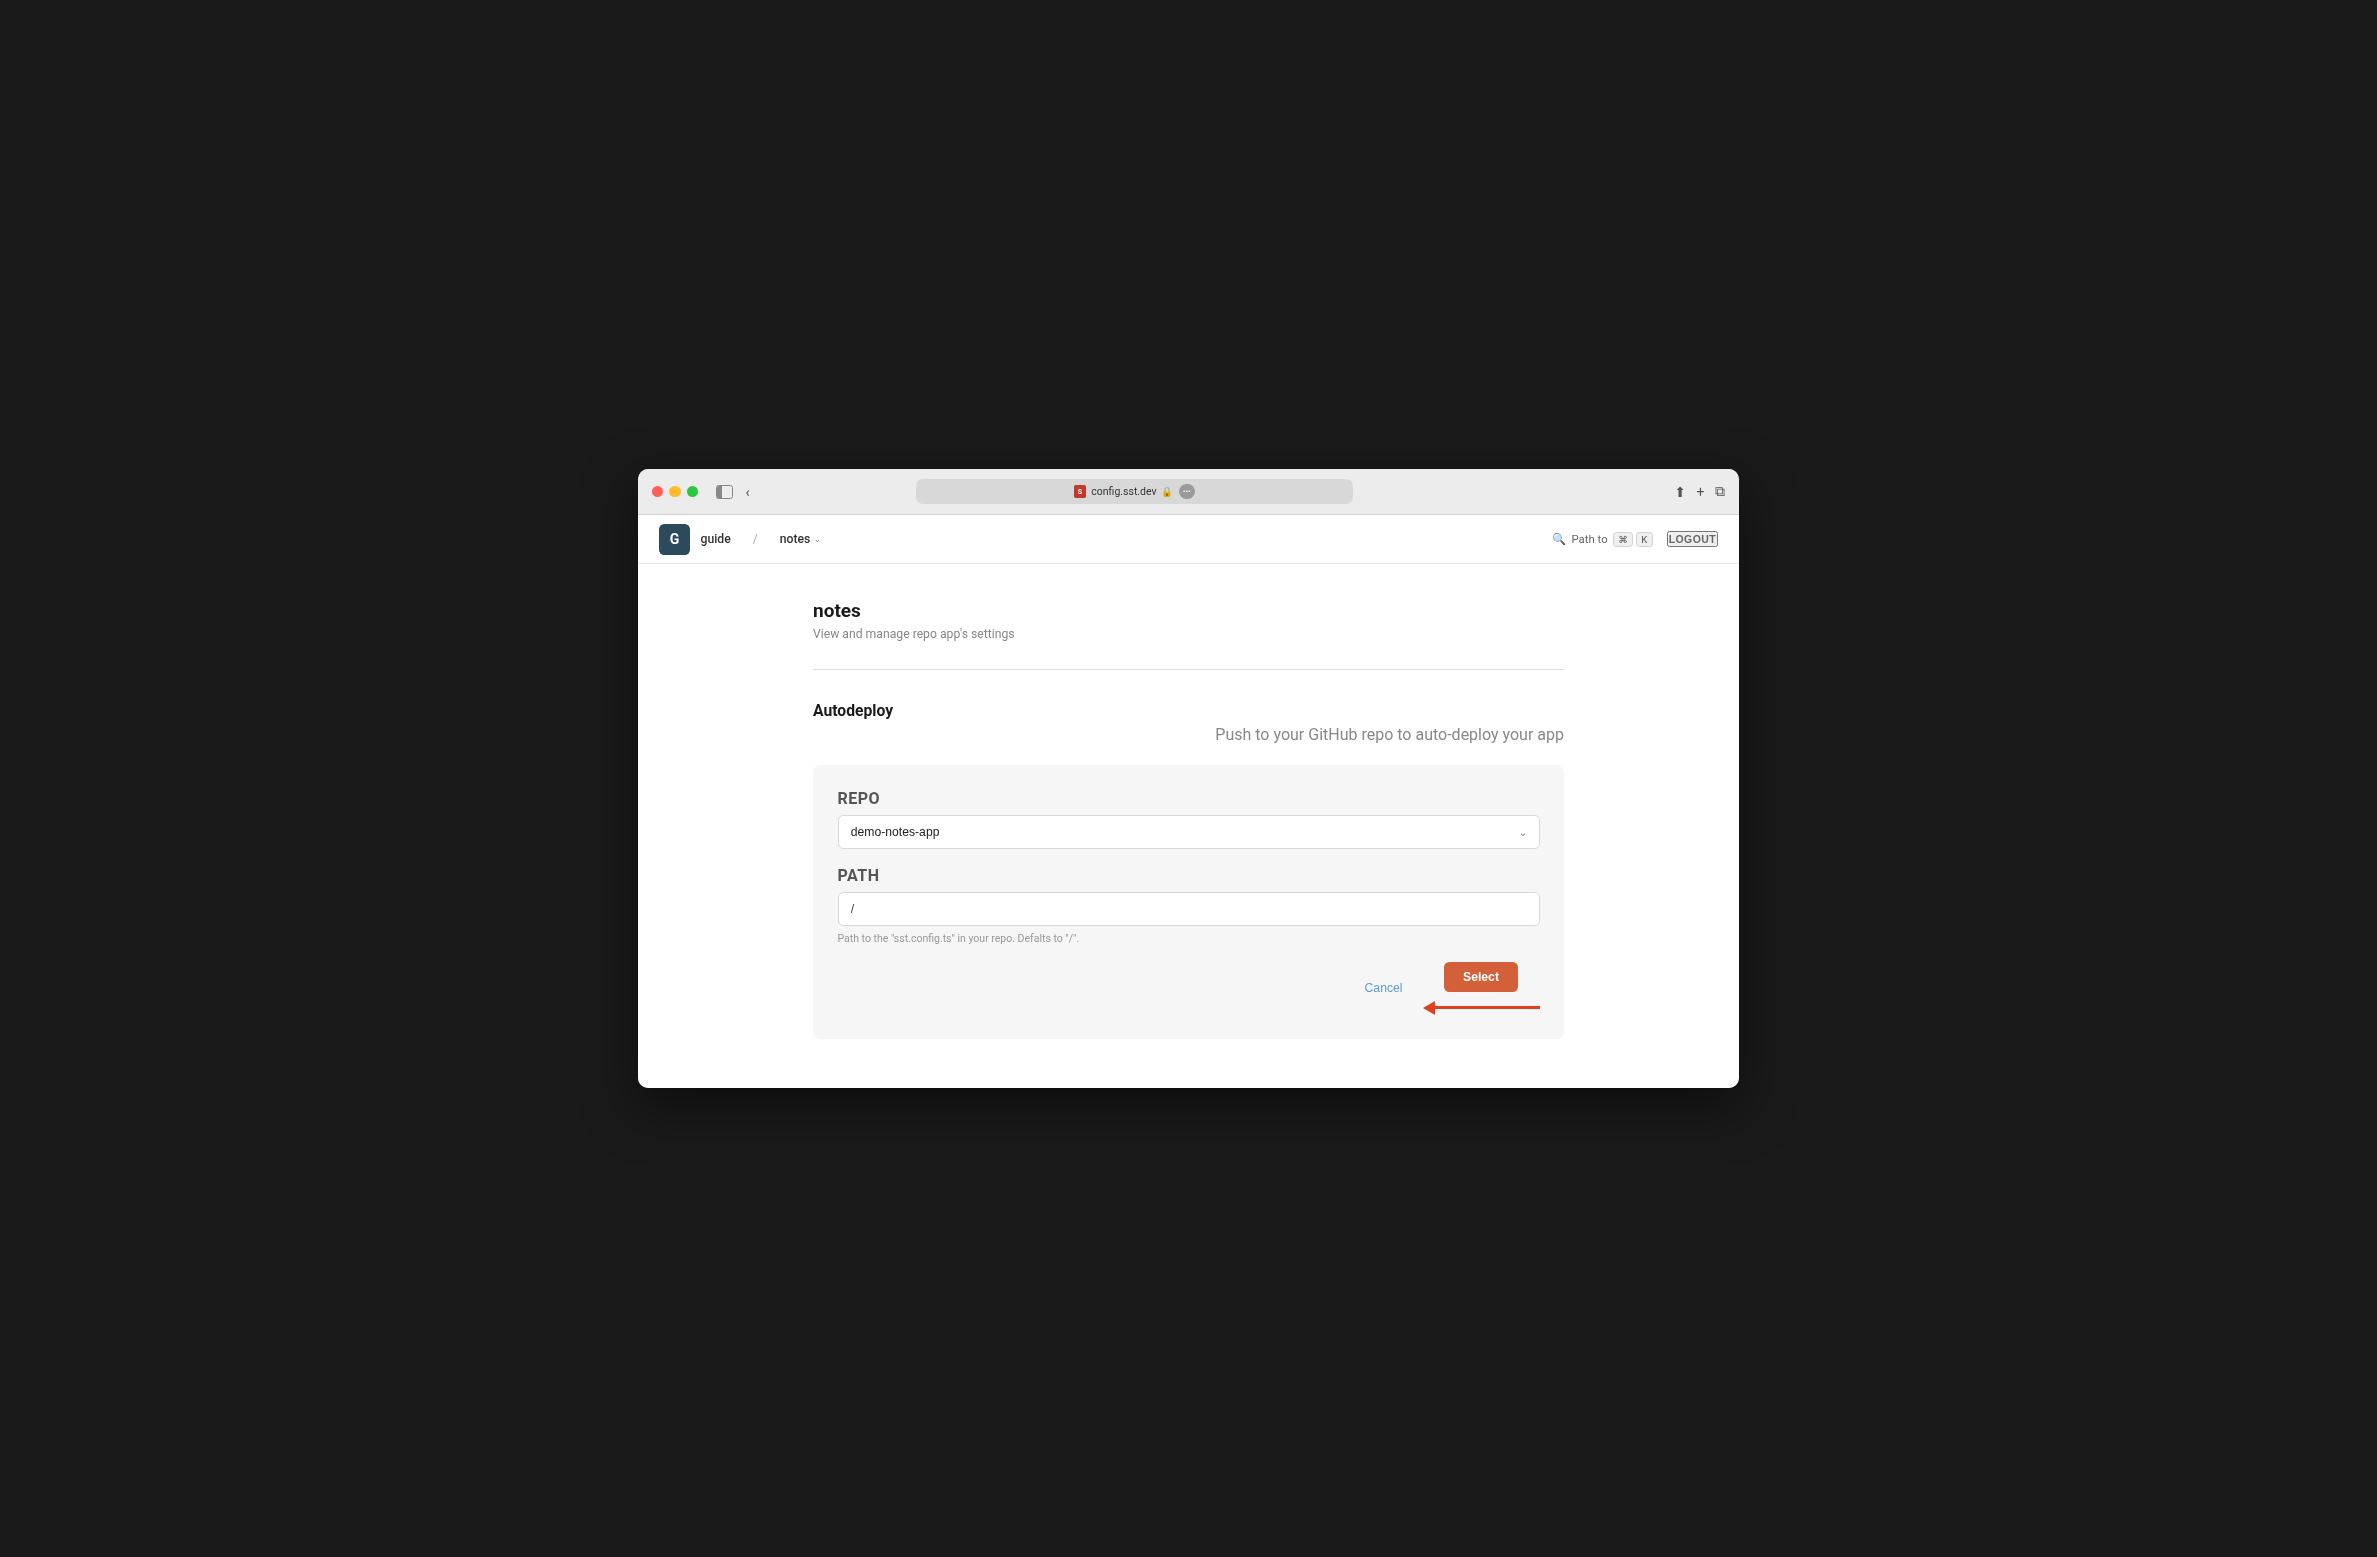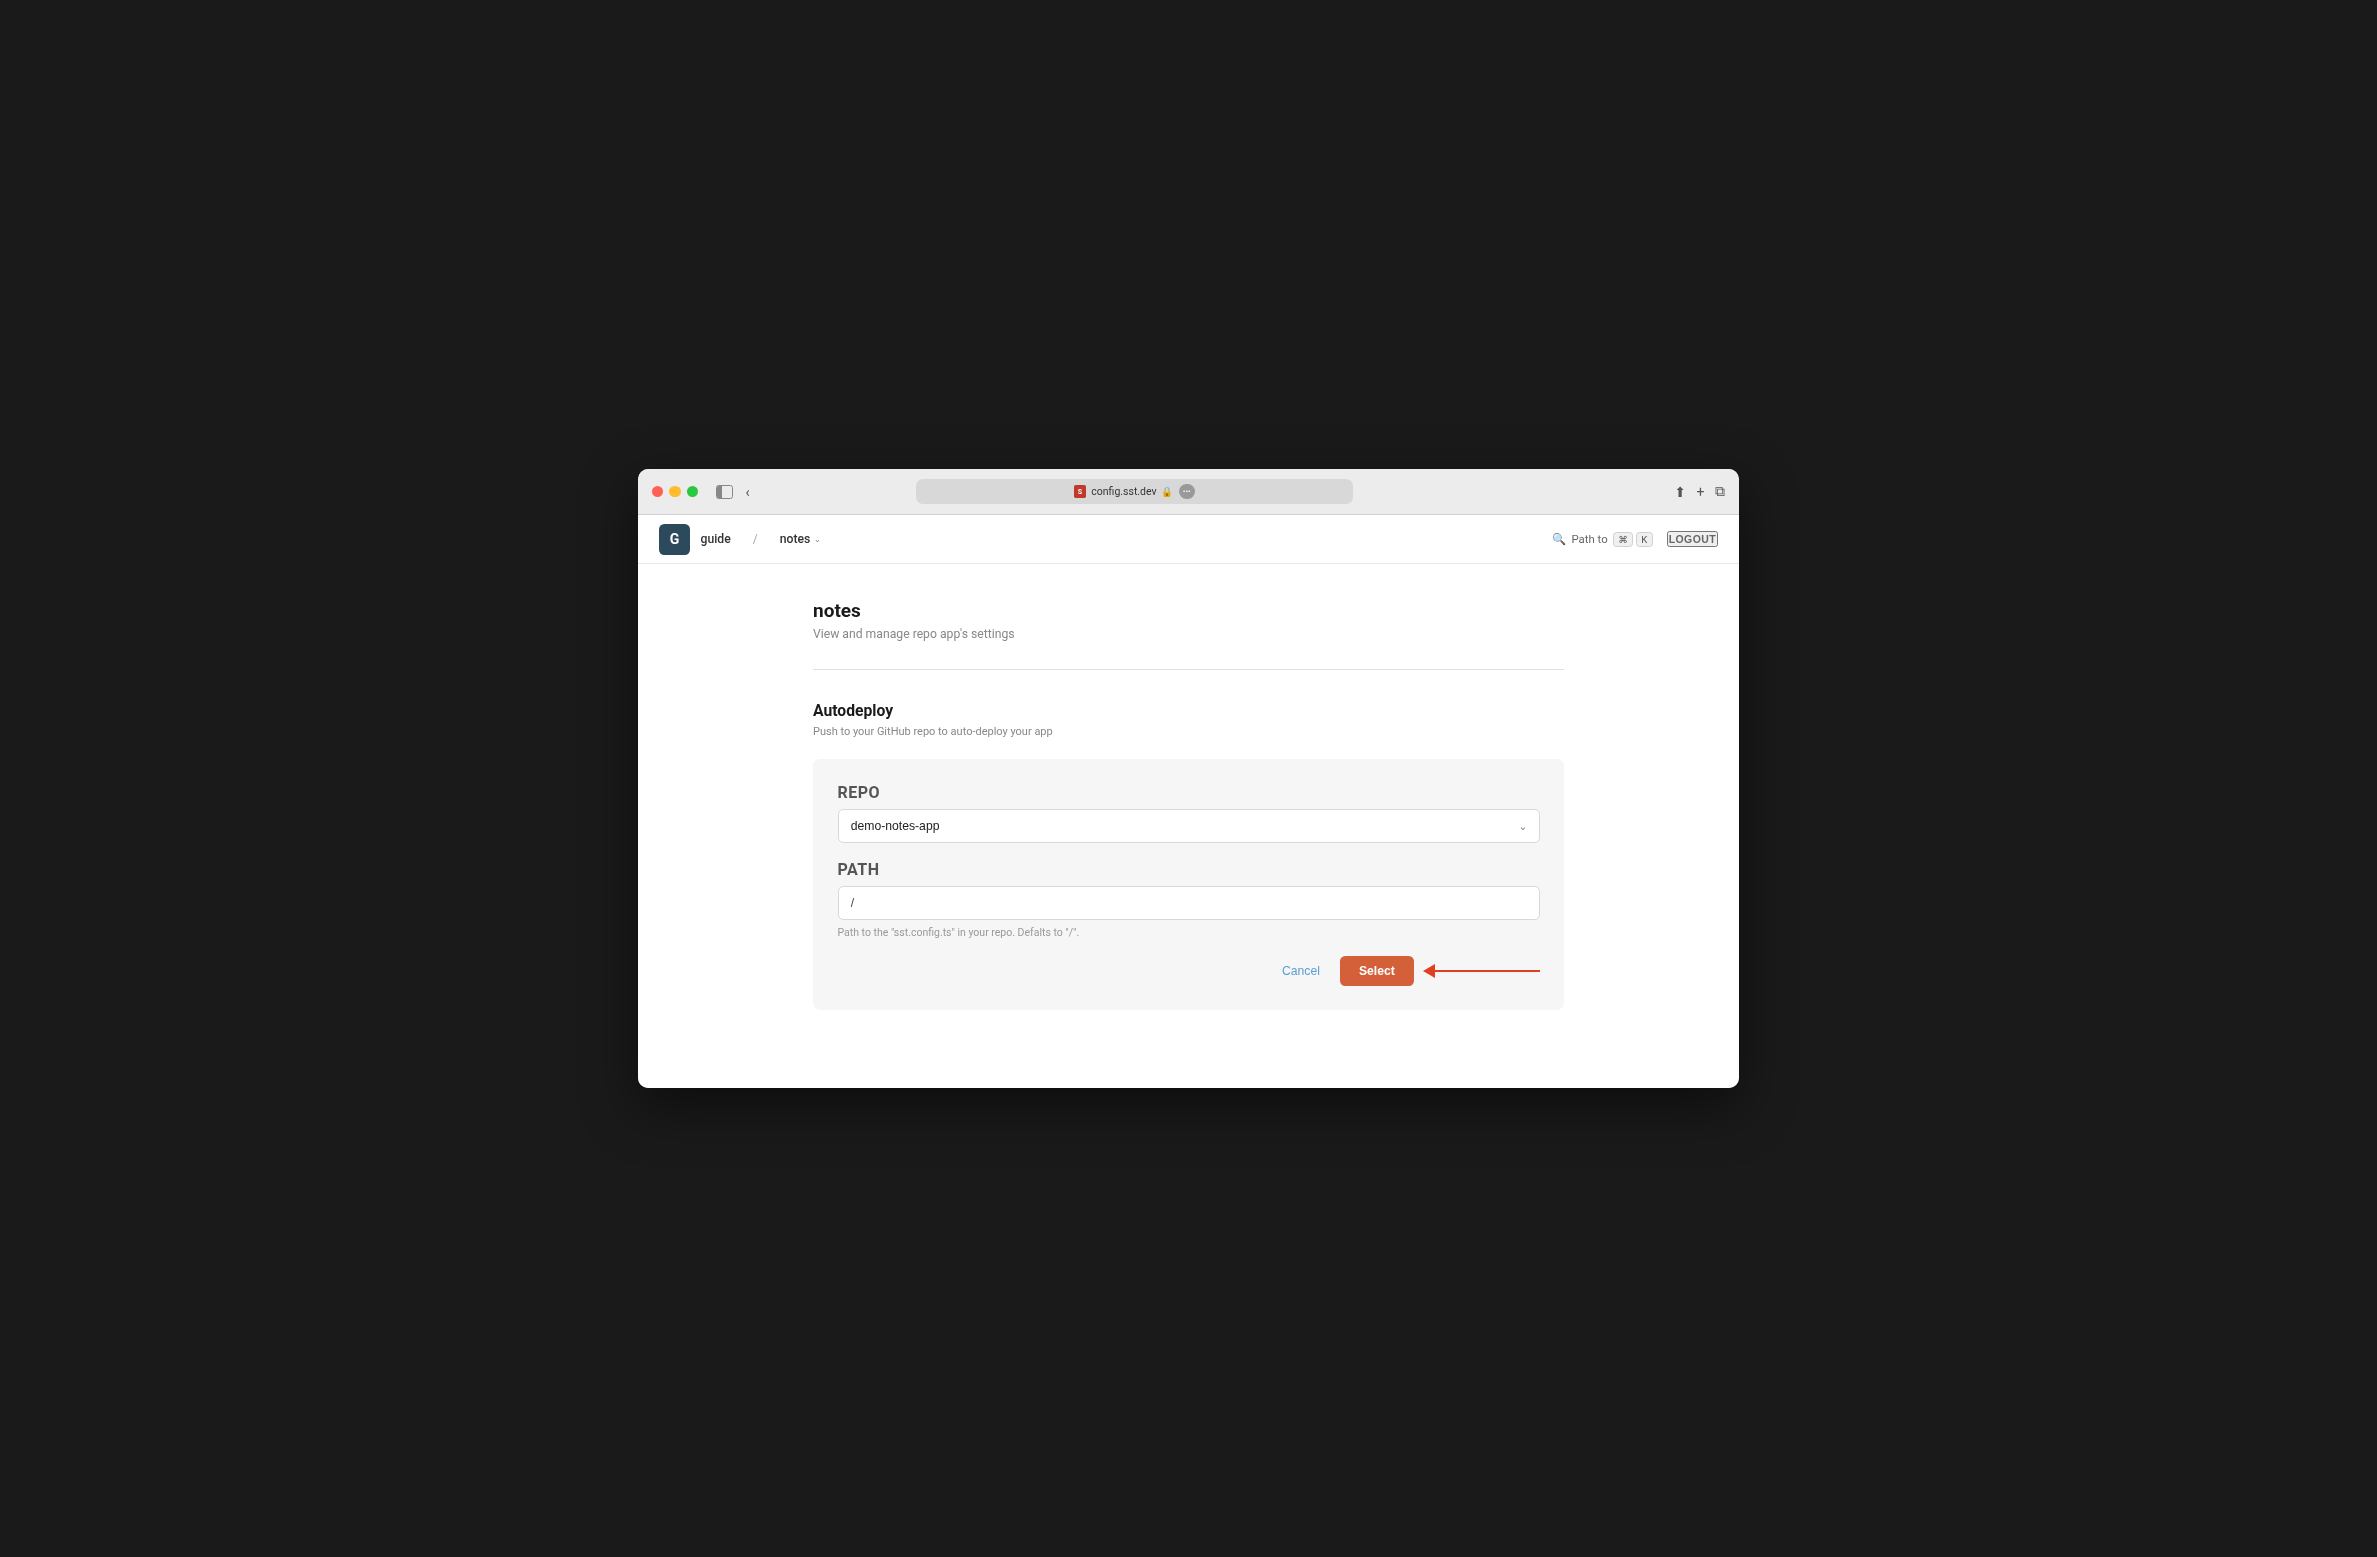--- a/index.html
+++ b/index.html
@@ -297,22 +297,23 @@
     }
 
     .section-title {
       font-size: 15.7px;
       font-weight: 700;
       color: #1a1a1a;
       margin-bottom: 4.4px;
     }
 
     .section-subtitle {
-      font-size: 11px;
+      font-size: 16px;
       color: #888;
+      text-align: right;
     }
 
     
     .form-card {
       background: #f6f6f6;
       border-radius: 7px;
       padding: 24.5px;
     }
 
     .form-group {
@@ -418,20 +419,21 @@
       height: 0;
       border-top: 7px solid transparent;
       border-bottom: 7px solid transparent;
       border-right: 12.2px solid #e04020;
     }
 
     .actions-with-arrow {
       display: flex;
       align-items: center;
       gap: 8.7px;
+      flex-direction: column;
     }
   </style>
 </head>
 <body>
 
 <div class="browser-window">
 
   <div class="browser-chrome">
     <div class="traffic-lights">
       <div class="traffic-light tl-red"></div>

